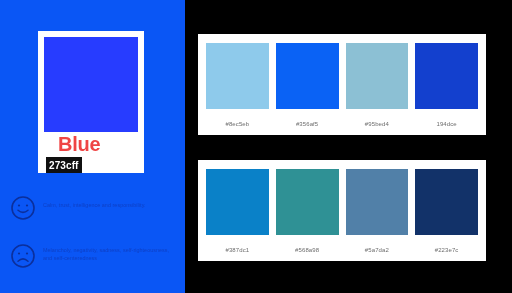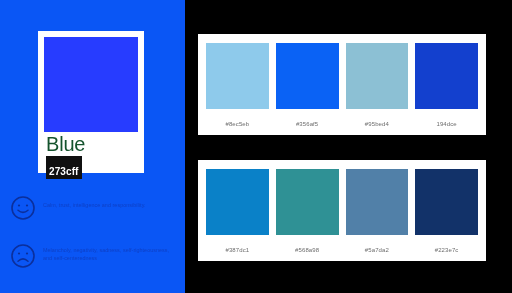--- a/index.html
+++ b/index.html
@@ -37,32 +37,32 @@
     padding: 6px 6px 0 6px;
   }
   #swatch-card-color {
     width: 94px;
     height: 95px;
     background: #273cff;
   }
   #swatch-card-name {
     font-size: 20px;
     line-height: 21px;
-    color: #14532d;
-    margin: 2px 0 0 2px;
+    color: #ef4444;
+    margin: 2px 0 0 14px;
     letter-spacing: -0.2px;
-    font-weight: 400;
+    font-weight: 700;
   }
   #swatch-card-hex {
     display: inline-block;
     background: #101010;
     color: #ffffff;
     font-size: 10px;
     line-height: 11px;
-    padding: 10px 3px 2px 3px;
+    padding: 3px 3px 2px 3px;
     margin: 1px 0 0 2px;
     font-weight: 700;
     letter-spacing: 0.1px;
   }
 
   
   .emotion-row {
     position: absolute;
     left: 10px;
     width: 172px;

